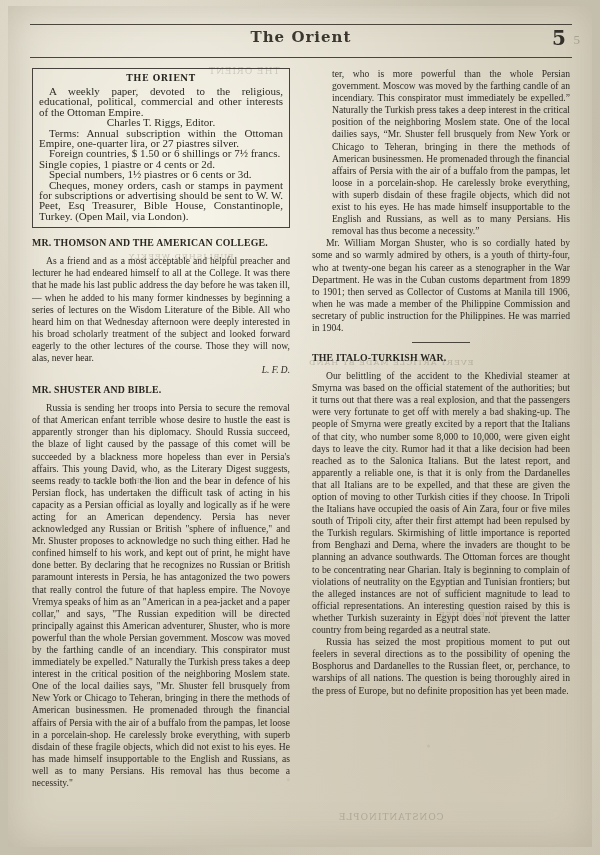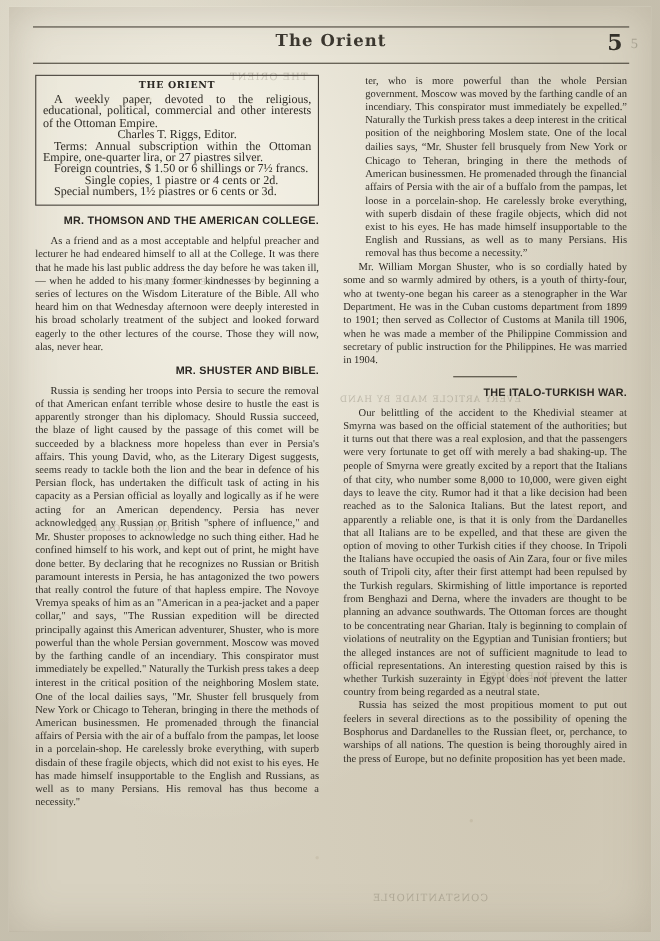--- a/index.html
+++ b/index.html
@@ -117,24 +117,24 @@
     line-height: 12.1px;
     text-align: justify;
     text-indent: 14px;
     color: #2e2b25;
     font-family: "Liberation Serif", serif;
     -webkit-font-smoothing: none;
   }
   p.noind { text-indent: 0; margin-left: 20px; }
 
   h2.head {
-    font-family: Liberation Sans, sans-serif;
+    font-family: Liberation Serif, serif;
     font-size: 9.8px;
     font-weight: bold;
-    text-align: right;
+    text-align: left;
     margin: 9px 0 7px 0;
     letter-spacing: 0.2px;
     color: #2b2823;
   }
   .sig {
     text-align: right;
     font-size: 9.4px;
     font-style: italic;
     margin-top: 1px;
     color: #2e2b25;
@@ -156,21 +156,21 @@
     margin-bottom: 3px;
     color: #2b2823;
   }
   .box p {
     font-size: 11px;
     line-height: 10.4px;
     text-indent: 10px;
     text-align: justify;
     margin: 0;
   }
-  .box p.flush { text-indent: 0; margin-left: 38px; }
+  .box p.flush { text-indent: 0; }
   .box .center { text-align: center; text-indent: 0; font-family: Liberation Serif, serif; }
 
   .hr-short {
     width: 58px;
     border: 0;
     border-top: 1px solid #4a453a;
     margin: 8px auto 7px auto;
   }
 
   
@@ -212,24 +212,26 @@
       <div class="col col-left">
 
         <div class="box">
           <div class="box-title">THE ORIENT</div>
           <p>A weekly paper, devoted to the religious, educational, political, commercial and other interests of the Ottoman Empire.</p>
           <p class="center">Charles T. Riggs, Editor.</p>
           <p>Terms: Annual subscription within the Ottoman Empire, one-quarter lira, or 27 piastres silver.</p>
           <p>Foreign countries, $ 1.50 or 6 shillings or 7½ francs.</p>
           <p class="flush">Single copies, 1 piastre or 4 cents or 2d.</p>
           <p>Special numbers, 1½ piastres or 6 cents or 3d.</p>
+          <p>Cheques, money orders, cash or stamps in payment for subscriptions or advertising should be sent to W. W. Peet, Esq Treasurer, Bible House, Constantinople, Turkey. (Open Mail, via London).</p>
         </div>
 
         <h2 class="head">MR. THOMSON AND THE AMERICAN COLLEGE.</h2>
         <p>As a friend and as a most acceptable and helpful preacher and lecturer he had endeared himself to all at the College. It was there that he made his last public address the day before he was taken ill, — when he added to his many former kindnesses by beginning a series of lectures on the Wisdom Literature of the Bible.  All who heard him on that Wednesday afternoon were deeply interested in his broad scholarly treatment of the subject and looked forward eagerly to the other lectures of the course.  Those they will now, alas, never hear.</p>
+        <div class="sig">L. F. D.</div>
 
         <h2 class="head">MR. SHUSTER AND BIBLE.</h2>
         <p>Russia is sending her troops into Persia to secure the removal of that American enfant terrible whose desire to hustle the east is apparently stronger than his diplomacy.  Should Russia succeed, the blaze of light caused by the passage of this comet will be succeeded by a blackness more hopeless than ever in Persia's affairs.  This young David, who, as the Literary Digest suggests, seems ready to tackle both the lion and the bear in defence of his Persian flock, has undertaken the difficult task of acting in his capacity as a Persian official as loyally and logically as if he were acting for an American dependency.  Persia has never acknowledged any Russian or British "sphere of influence," and Mr. Shuster proposes to acknowledge no such thing either.  Had he confined himself to his work, and kept out of print, he might have done better.  By declaring that he recognizes no Russian or British paramount interests in Persia, he has antagonized the two powers that really control the future of that hapless empire.  The Novoye Vremya speaks of him as an "American in a  pea-jacket and a paper collar," and says, "The Russian expedition will be directed principally against this American adventurer, Shuster, who is more powerful than the whole Persian government.  Moscow was moved by the farthing  candle of an incendiary.  This conspirator must immediately be expelled."  Naturally the Turkish press takes  a deep interest in the critical position of the neighboring Moslem state.  One of the local dailies says, "Mr. Shuster fell brusquely from New York or Chicago to Teheran, bringing in there the methods of American businessmen.  He promenaded through the financial affairs of Persia with the air of a buffalo from the pampas, let loose in a porcelain-shop.  He carelessly broke everything, with superb disdain of these fragile objects, which did not exist to his eyes.  He has made himself insupportable to the English and Russians, as well as to many Persians.  His removal has thus become a necessity."</p>
       </div>
 
       <div class="col col-right">
         <p class="noind">ter, who is more powerful than the whole Persian government.  Moscow was moved by the farthing  candle of an incendiary.  This conspirator must immediately be expelled.”  Naturally the Turkish press takes  a deep interest in the critical position of the neighboring Moslem state.  One of the local dailies says, “Mr. Shuster fell brusquely from New York or Chicago to Teheran, bringing in there the methods of American businessmen.  He promenaded through the financial affairs of Persia with the air of a buffalo from the pampas, let loose in a porcelain-shop.  He carelessly broke everything, with superb disdain of these fragile objects, which did not exist to his eyes.  He has made himself insupportable to the English and Russians, as well as to many Persians.  His removal has thus become a necessity.”</p>
         <p>Mr. William Morgan Shuster, who is so cordially hated by some and so warmly admired by others, is a youth of thirty-four, who at twenty-one began his career as a stenographer in the War Department.  He was in the Cuban customs department from 1899 to 1901; then served as Collector of Customs at Manila till 1906, when he was made a member of the Philippine Commission and secretary of public instruction for the Philippines.  He was married in 1904.</p>
 
         <hr class="hr-short">

